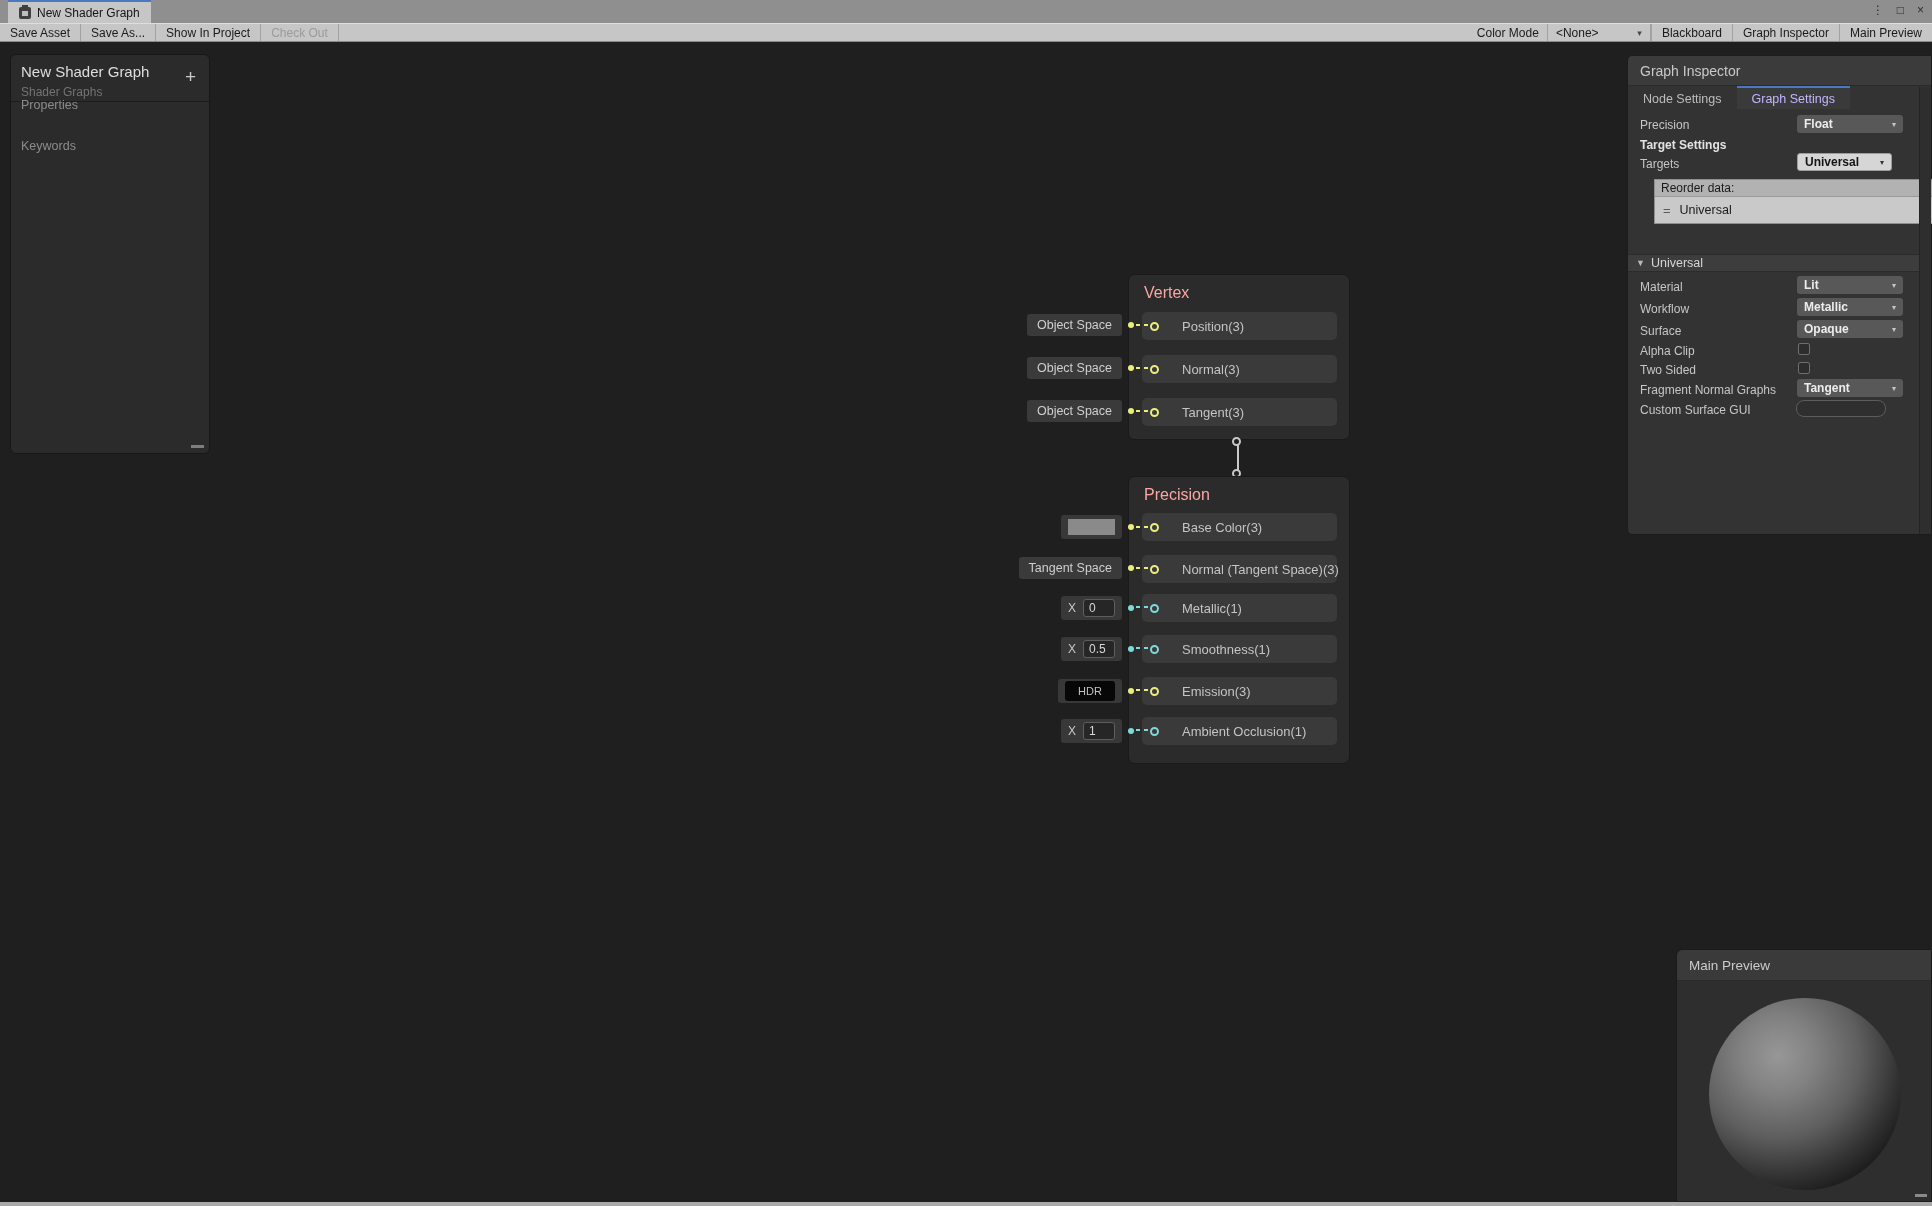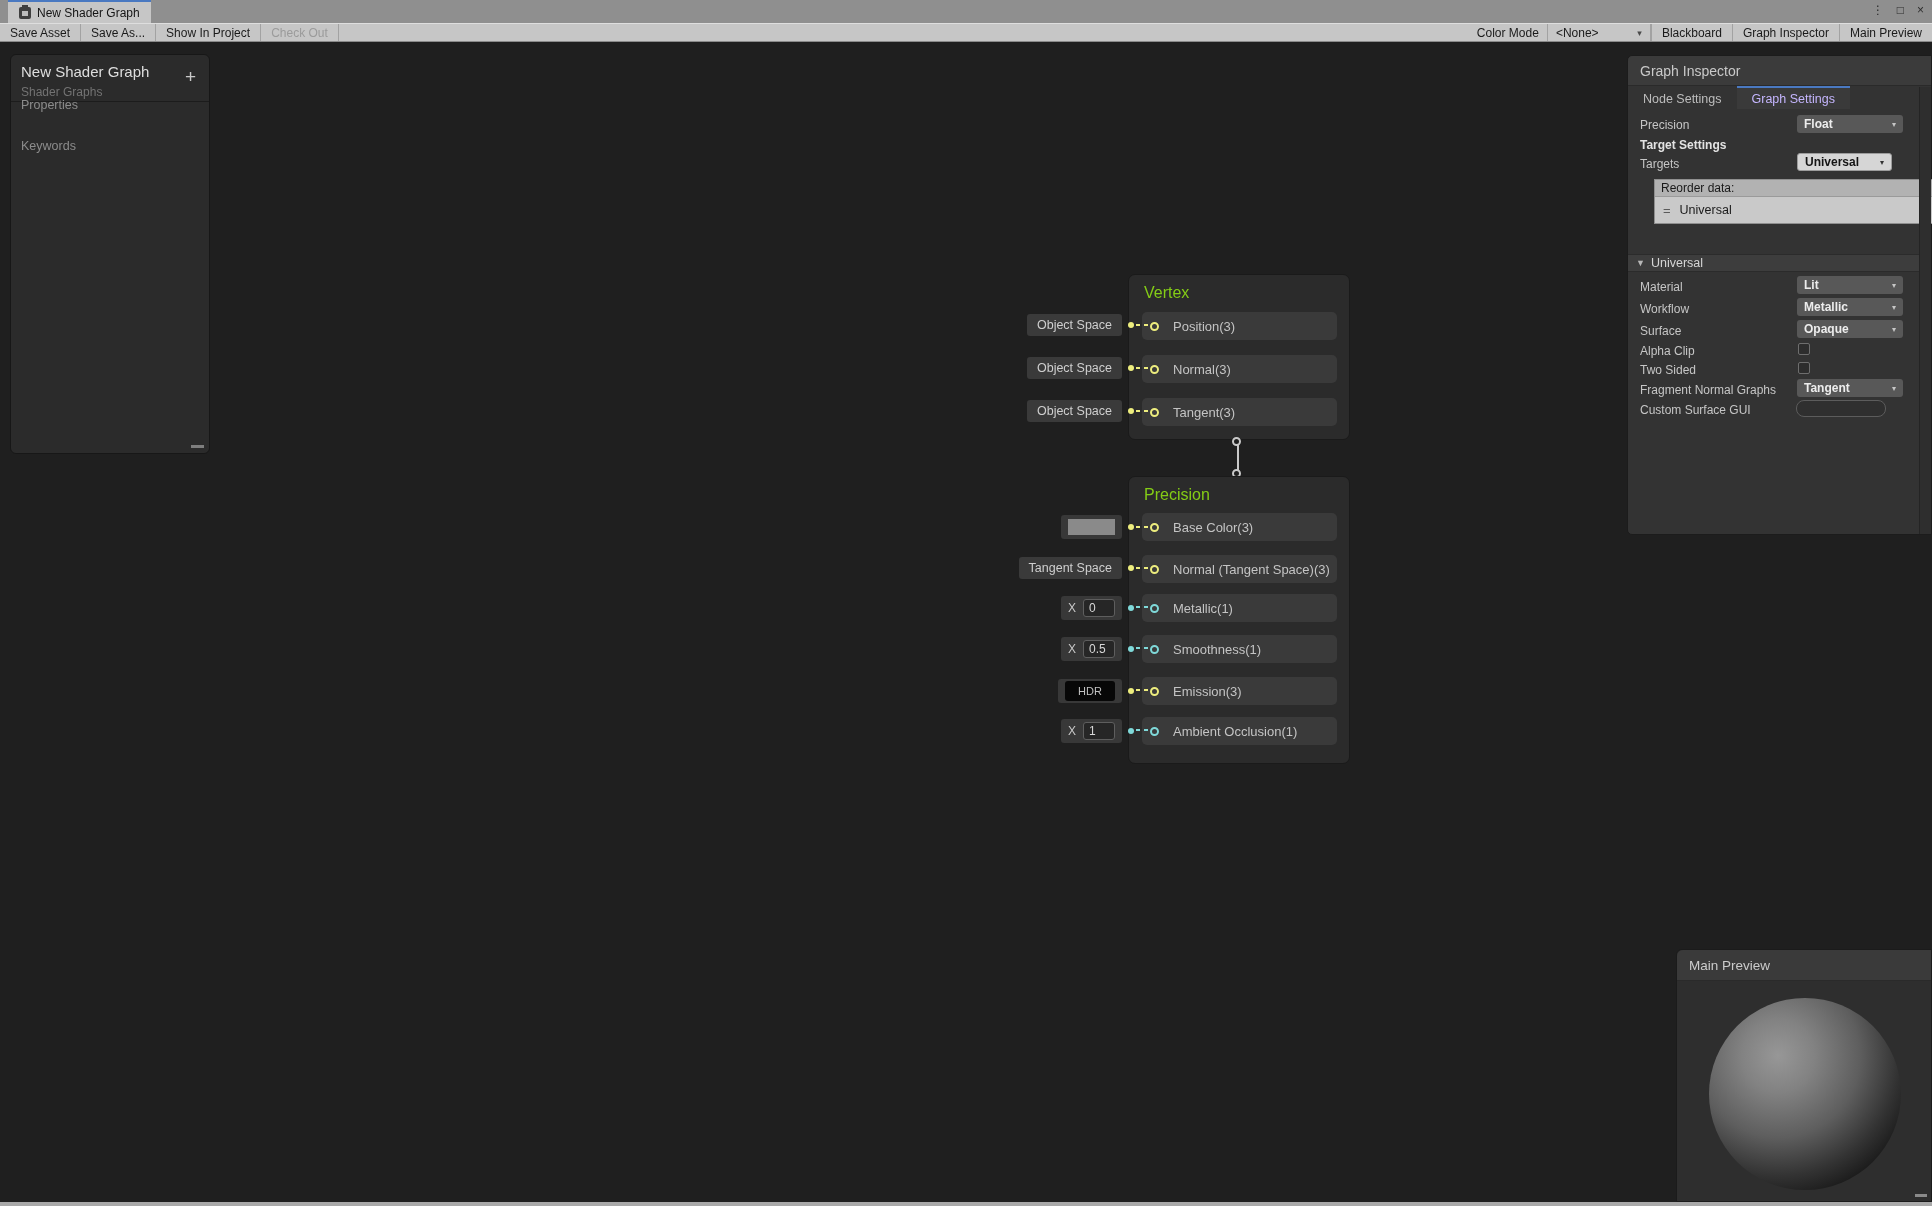--- a/index.html
+++ b/index.html
@@ -43,23 +43,23 @@
   .bb-sub   { position:absolute; left:10px; top:30px; font-size:12px; color:#737373; }
   .bb-add   { position:absolute; right:13px; top:12px; font-size:19px; line-height:19px; color:#C9C9C9; }
   .bb-divider { position:absolute; left:0; top:46px; width:100%; height:1px; background:#1C1C1C; }
   .bb-row { position:absolute; left:10px; font-size:12.5px; color:#8C8C8C; }
   .bb-resize { position:absolute; right:5px; bottom:5px; width:13px; height:3px; background:#7E7E7E; }
 
   
   .node { position:absolute; background:#2B2B2B; border:1px solid #1A1A1A; border-radius:7px; }
   .node-vertex   { left:1128px; top:232px; width:222px; height:166px; }
   .node-fragment { left:1128px; top:434px; width:222px; height:288px; }
-  .node-title { position:absolute; left:15px; top:9px; font-size:16px; color:#84cc16; }
+  .node-title { position:absolute; left:15px; top:9px; font-size:16px; color:#fca5a5; }
   .slot { position:absolute; left:13px; width:195px; height:28px; background:#3A3A3A; border-radius:5px;
-          display:flex; align-items:center; padding-left:8px; gap:14px; }
+          display:flex; align-items:center; padding-left:8px; gap:23px; }
   .ring { width:9px; height:9px; border-radius:50%; border:2px solid #EDED7E; flex:none; background:#3A3A3A; }
   .ring.f1 { border-color:#7FD9D9; }
   .slot-label { font-size:13px; color:#C4C4C4; white-space:nowrap; }
 
   
   .widget { position:absolute; right:798px; display:flex; align-items:center; gap:6px; }
   .wdot { width:6px; height:6px; border-radius:50%; background:#EDED7E; flex:none; }
   .wdot.f1 { background:#7FD9D9; }
   .wpill { background:#3A3A3A; border-radius:3px; height:22px; display:flex; align-items:center;
            padding:0 10px; font-size:12.5px; color:#CFCFCF; white-space:nowrap; }

